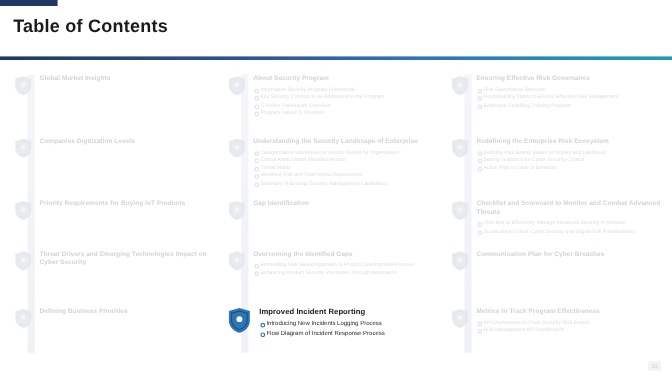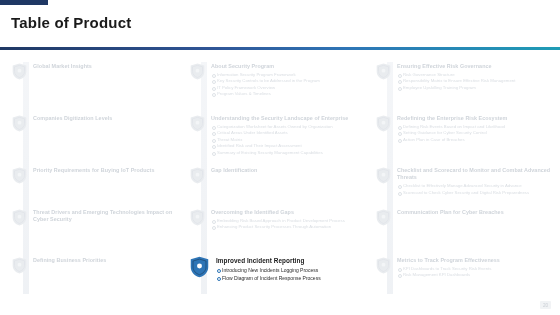--- a/index.html
+++ b/index.html
@@ -161,21 +161,21 @@
   }
 </style>
 </head>
 <body>
 
 <div class="slide">
 
   <div class="top-accent"></div>
 
   <div class="header">
-    <div class="header-title">Table of Product</div>
+    <div class="header-title">Table of Contents</div>
   </div>
 
   <div class="header-rule"></div>
 
   <div class="board">
     <div class="col col-0">
       <div class="spine"></div>
     <div class="item" style="top: 6px;">
           <div class="shield">
             <svg viewBox="0 0 20 23">

